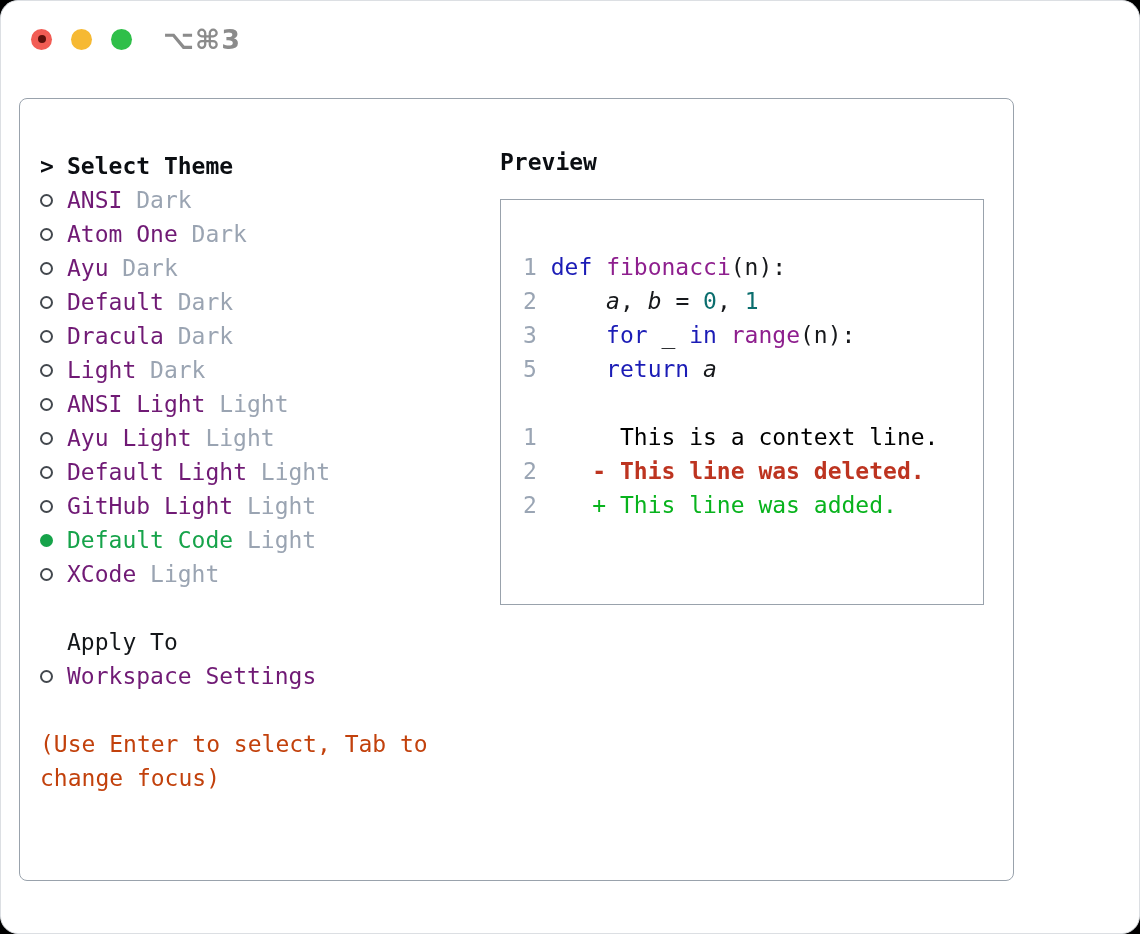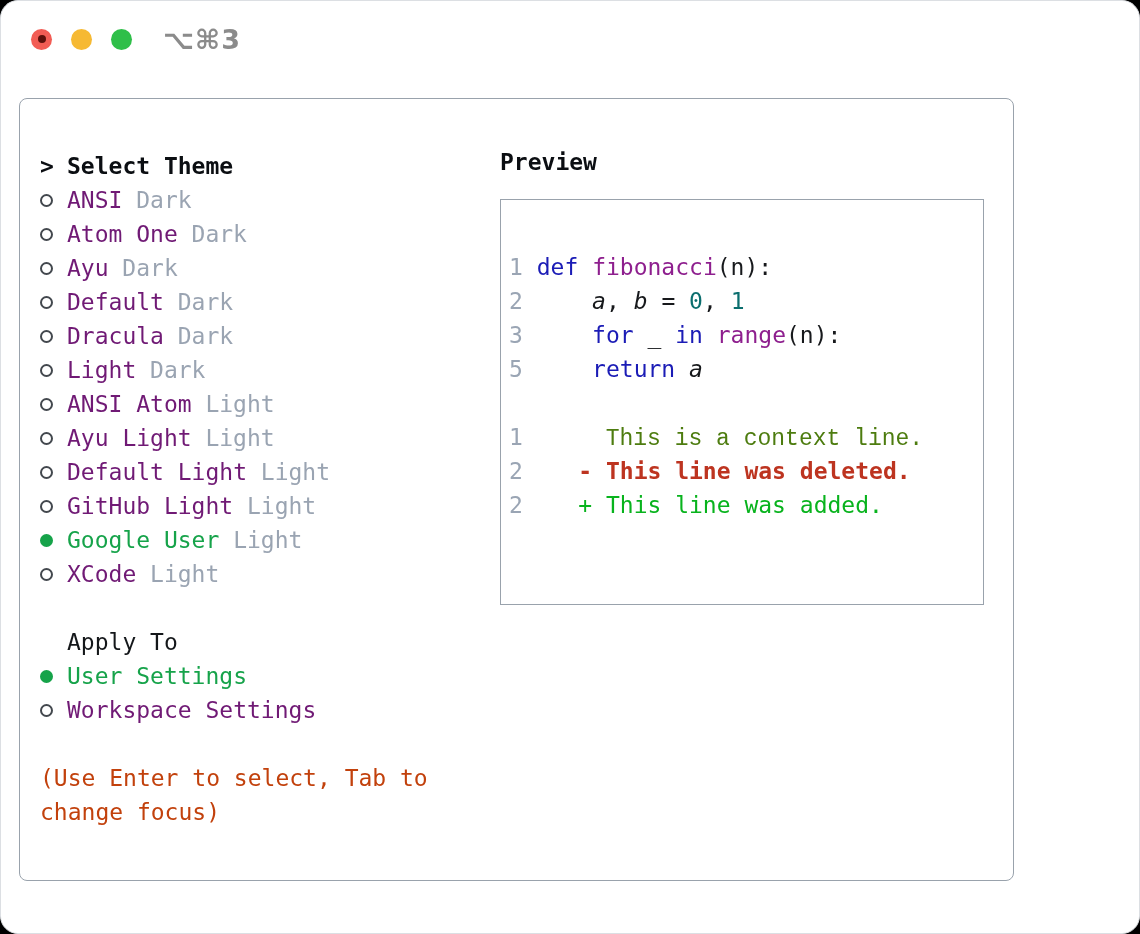--- a/index.html
+++ b/index.html
@@ -31,29 +31,29 @@
   .row.selected .radio{background:#16a34a;border-color:#16a34a;}
   .t-name{color:#701a75;}
   .row.selected .t-name{color:#16a34a;}
   .t-variant{color:#9aa4b2;margin-left:0.6em;}
   .spacer{height:34px;}
   .apply-label{color:#14171a;}
   .hint{margin-top:34px;width:445px;font-size:23px;line-height:34px;color:#c2410c;white-space:normal;}
   
   .preview-title{height:34px;display:flex;align-items:flex-start;font-size:23px;}
   .preview-box{margin-top:16px;width:484px;height:406px;box-sizing:border-box;
-    border:1.5px solid #99a2ac;background:#fff;padding:50px 0 0 8px;overflow:hidden;}
+    border:1.5px solid #99a2ac;background:#fff;padding:50px 0 0 22px;overflow:hidden;}
   .line{height:34px;line-height:34px;font-size:23px;white-space:pre;}
   .lnum{color:#9aa5b4;}
   .tok-p{color:#17191c;}
   .tok-k{color:#1b1cb6;}
   .tok-f{color:#8e1f8e;}
   .tok-n{color:#0b6e6e;}
   .tok-v{color:#17191c;font-style:italic;}
-  .tok-c{color:#4d7c0f;font-family:Liberation Mono, monospace;}
+  .tok-c{color:#000000;}
   .tok-d{color:#bd3420;font-weight:bold;}
   .tok-a{color:#08b31d;}
 </style>
 </head>
 <body>
 
 <div class="window">
 
   <div class="titlebar">
     <div class="traffic">
@@ -94,56 +94,52 @@
           <div class="row">
     <span class="icon-cell"><span class="radio"></span></span>
     <span class="t-name">Dracula</span><span class="t-variant">Dark</span>
   </div>
           <div class="row">
     <span class="icon-cell"><span class="radio"></span></span>
     <span class="t-name">Light</span><span class="t-variant">Dark</span>
   </div>
           <div class="row">
     <span class="icon-cell"><span class="radio"></span></span>
-    <span class="t-name">ANSI Atom</span><span class="t-variant">Light</span>
+    <span class="t-name">ANSI Light</span><span class="t-variant">Light</span>
   </div>
           <div class="row">
     <span class="icon-cell"><span class="radio"></span></span>
     <span class="t-name">Ayu Light</span><span class="t-variant">Light</span>
   </div>
           <div class="row">
     <span class="icon-cell"><span class="radio"></span></span>
     <span class="t-name">Default Light</span><span class="t-variant">Light</span>
   </div>
           <div class="row">
     <span class="icon-cell"><span class="radio"></span></span>
     <span class="t-name">GitHub Light</span><span class="t-variant">Light</span>
   </div>
           <div class="row selected">
     <span class="icon-cell"><span class="radio"></span></span>
-    <span class="t-name">Google User</span><span class="t-variant">Light</span>
+    <span class="t-name">Default Code</span><span class="t-variant">Light</span>
   </div>
           <div class="row">
     <span class="icon-cell"><span class="radio"></span></span>
     <span class="t-name">XCode</span><span class="t-variant">Light</span>
   </div>
         </div>
 
       <div class="spacer"></div>
 
       <div class="row">
         <span class="icon-cell"></span>
         <span class="apply-label">Apply To</span>
       </div>
 
       <div>
-          <div class="row selected">
-    <span class="icon-cell"><span class="radio"></span></span>
-    <span class="t-name">User Settings</span>
-  </div>
           <div class="row">
     <span class="icon-cell"><span class="radio"></span></span>
     <span class="t-name">Workspace Settings</span>
   </div>
         </div>
 
       <div class="hint">(Use Enter to select, Tab to change focus)</div>
     </div>
 
     <div class="col-right">

